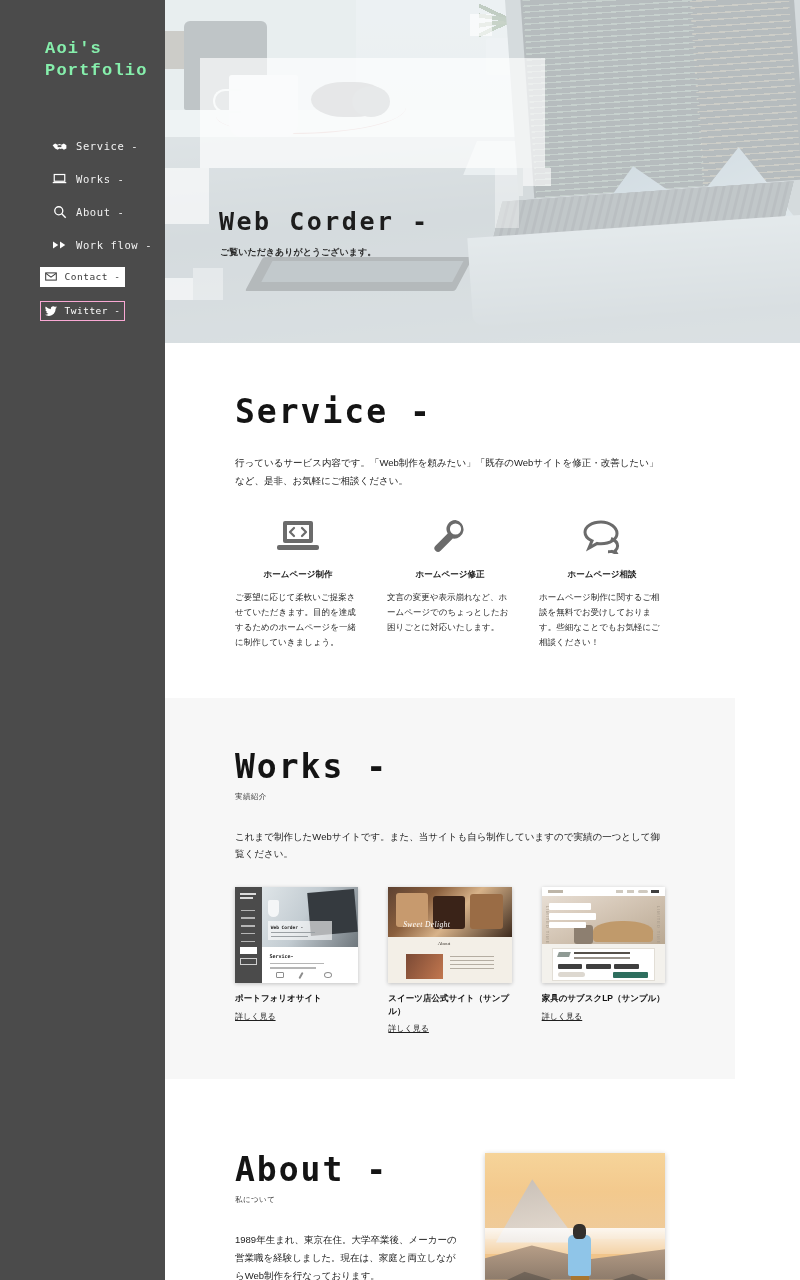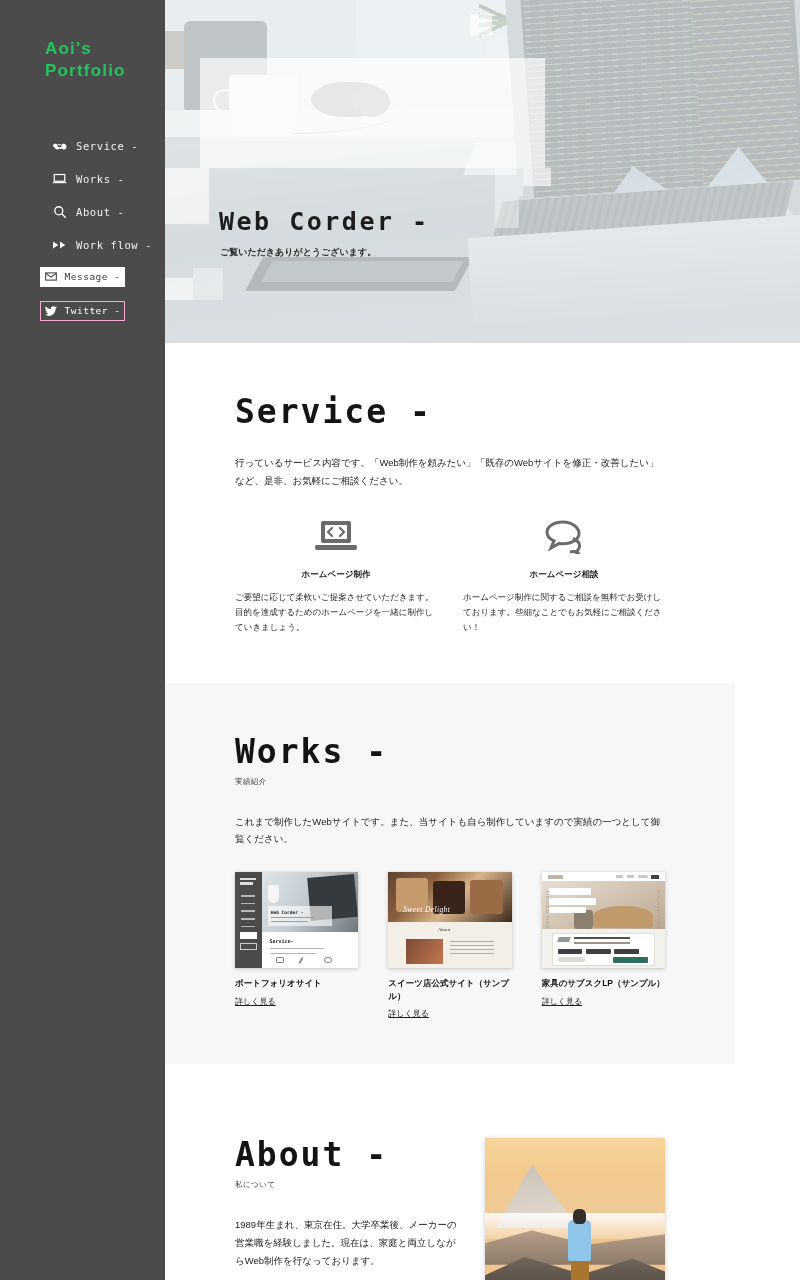--- a/index.html
+++ b/index.html
@@ -11,23 +11,23 @@
   .page { position:relative; width:800px; height:1280px; display:flex; }
 
   
   .sidebar {
     width:165px; min-width:165px; height:1280px;
     background:#4b4b4b; color:#fff;
     padding:38px 0 0 0;
     position:relative; z-index:20;
   }
   .brand {
-    font-family:Liberation Sans, sans-serif;
+    font-family:Liberation Mono, monospace;
     font-weight:bold; font-size:17px; line-height:1.28;
-    letter-spacing:1.2px; color:#22c55e;
+    letter-spacing:1.2px; color:#86efac;
     padding-left:45px; margin-bottom:48px;
   }
   .nav { display:flex; flex-direction:column; }
   .nav-item {
     display:flex; align-items:center; gap:9px;
     padding:0 0 0 52px; height:33px;
     font-size:10.5px; letter-spacing:.6px;
     color:#f2f2f2; cursor:pointer;
     font-family:"DejaVu Sans Mono","Liberation Mono",monospace;
   }
@@ -231,21 +231,21 @@
     </nav>
 
     <div class="btn-wrap">
       <div class="side-btn light">
         <span>
           <svg width="12" height="9" viewBox="0 0 14 10">
               <rect x=".8" y=".8" width="12.4" height="8.4" fill="none" stroke="#3b3b3b" stroke-width="1.2"></rect>
               <path d="M1 1.4l6 4.4 6-4.4" fill="none" stroke="#3b3b3b" stroke-width="1.2"></path>
             </svg>
         </span>
-        <span>Message -</span>
+        <span>Contact -</span>
       </div>
       <div class="side-btn dark">
         <span>
           <svg width="12" height="10" viewBox="0 0 16 13">
               <path fill="#fff" d="M16 1.6a6.4 6.4 0 0 1-1.9.5A3.3 3.3 0 0 0 15.5.3a6.6 6.6 0 0 1-2.1.8A3.3 3.3 0 0 0 7.8 4a9.3 9.3 0 0 1-6.8-3.4A3.3 3.3 0 0 0 2 5a3.2 3.2 0 0 1-1.5-.4 3.3 3.3 0 0 0 2.6 3.2 3.3 3.3 0 0 1-1.5.1 3.3 3.3 0 0 0 3 2.3A6.6 6.6 0 0 1 0 11.6a9.3 9.3 0 0 0 5 1.5c6 0 9.3-5 9.1-9.5A6.7 6.7 0 0 0 16 1.6z"></path>
             </svg>
         </span>
         <span>Twitter -</span>
       </div>
     </div>
@@ -308,20 +308,29 @@
               <rect x="7" y="2" width="30" height="22" rx="2" fill="#6b6b6b"></rect>
               <rect x="11" y="6" width="22" height="14" fill="#fff"></rect>
               <path d="M18 9l-4 4 4 4M26 9l4 4-4 4" fill="none" stroke="#6b6b6b" stroke-width="2.2" stroke-linecap="round" stroke-linejoin="round"></path>
               <rect x="1" y="26" width="42" height="5" rx="2" fill="#6b6b6b"></rect>
             </svg>
           </div>
           <div class="card-h">ホームページ制作</div>
           <div class="card-p">ご要望に応じて柔軟いご提案させていただきます。目的を達成するためのホームページを一緒に制作していきましょう。</div>
         </div>
 
+        <div class="card">
+          <div class="card-ic">
+            <svg width="34" height="36" viewBox="0 0 34 36">
+              <path fill="#6b6b6b" d="M22.5 1a9 9 0 0 0-7.8 13.5L2.5 26.7a3.6 3.6 0 0 0 5.1 5.1l12.2-12.2A9 9 0 1 0 22.5 1zm0 14.6a5.6 5.6 0 1 1 0-11.2 5.6 5.6 0 0 1 0 11.2z"></path>
+            </svg>
+          </div>
+          <div class="card-h">ホームページ修正</div>
+          <div class="card-p">文言の変更や表示崩れなど、ホームページでのちょっとしたお困りごとに対応いたします。</div>
+        </div>
 
         <div class="card">
           <div class="card-ic">
             <svg width="44" height="34" viewBox="0 0 44 34">
               <path fill="none" stroke="#6b6b6b" stroke-width="3" d="M21 2c-9 0-16 4.6-16 10.3 0 3.6 2.8 6.8 7 8.6L9 28l8.2-4.6c1.2.2 2.5.3 3.8.3 9 0 16-4.6 16-10.3S30 2 21 2z"></path>
               <path fill="none" stroke="#6b6b6b" stroke-width="3" d="M31 18.5c4 1.6 6.6 4.4 6.6 7.5 0 1.9-1 3.6-2.6 5l1.4 2.4-4.6-2a16 16 0 0 1-3.8.4"></path>
             </svg>
           </div>
           <div class="card-h">ホームページ相談</div>
           <div class="card-p">ホームページ制作に関するご相談を無料でお受けしております。些細なことでもお気軽にご相談ください！</div>

